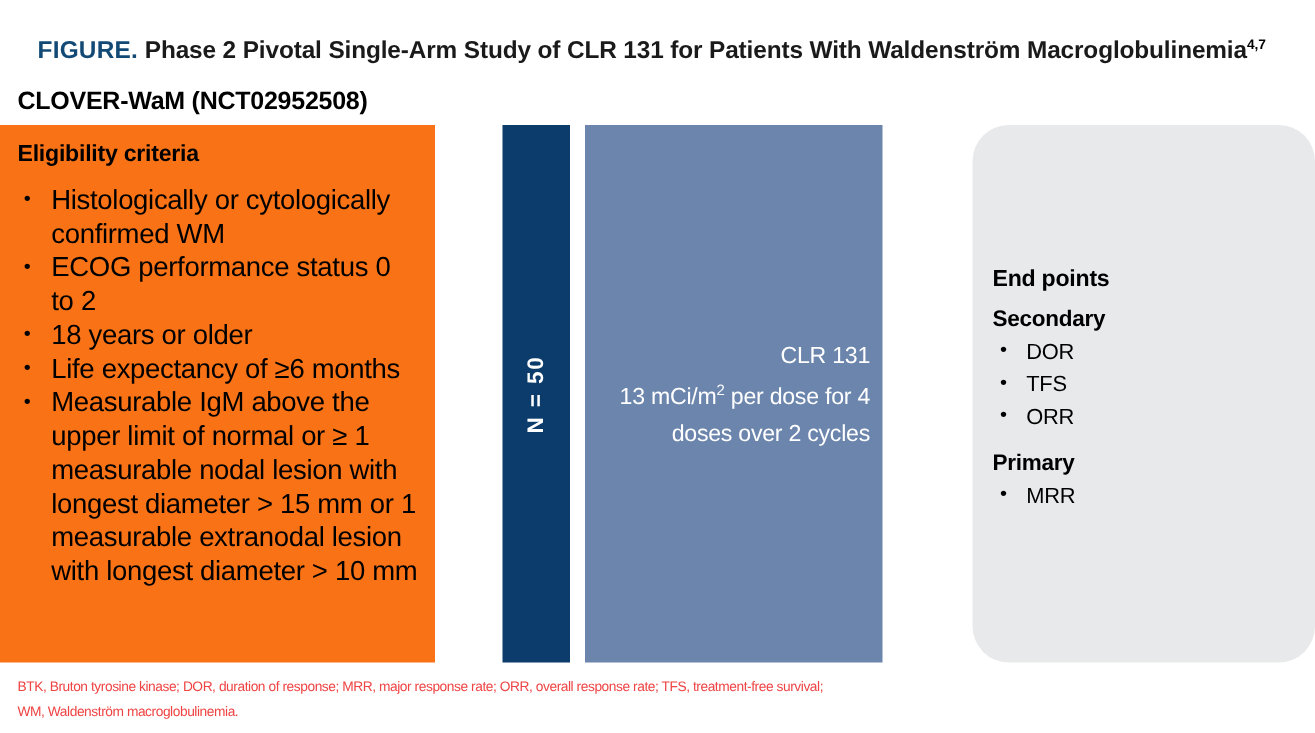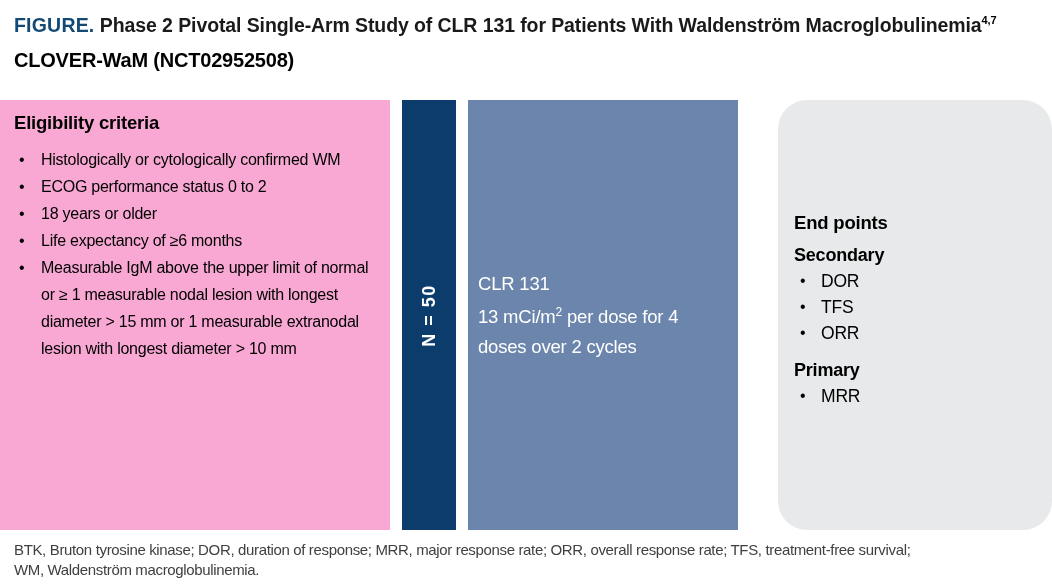--- a/index.html
+++ b/index.html
@@ -23,21 +23,21 @@
 
   
   .header {
     padding: 8px 14px 0 14px;
   }
   .fig-title {
     font-size: 19.5px;
     font-weight: bold;
     line-height: 25px;
     letter-spacing: -0.1px;
-    margin: 0;
+    margin: 16px;
   }
   .fig-label {
     color: #134a75;
     letter-spacing: 0.2px;
   }
   .fig-title-text {
     color: #1a1a1a;
     font-weight: bold;
   }
   .fig-sup {
@@ -65,40 +65,40 @@
   .panel {
     position: absolute;
     top: 0;
     height: 430px;
     box-sizing: border-box;
   }
 
   
   .panel-eligibility {
     left: 0;
-    width: 390px;
-    background: #f9a8d4;
+    width: 348px;
+    background: #f97316;
     padding: 12px 12px 0 14px;
   }
   .panel-heading {
     font-size: 18.5px;
     font-weight: bold;
     margin: 0 0 12px 0;
     line-height: 22px;
     letter-spacing: -0.2px;
   }
   .crit-list {
     list-style: none;
     margin: 0;
     padding: 0;
   }
   .crit-list li {
     position: relative;
     padding-left: 27px;
-    font-size: 16px;
+    font-size: 22px;
     line-height: 27px;
     letter-spacing: -0.25px;
     margin-bottom: 0;
   }
   .crit-list li::before {
     content: "\2022";
     position: absolute;
     left: 5px;
     top: 0;
     font-size: 16px;
@@ -119,26 +119,26 @@
     white-space: nowrap;
     color: #ffffff;
     font-size: 18px;
     font-weight: bold;
     letter-spacing: 1.5px;
   }
 
   
   .panel-treatment {
     left: 468px;
-    width: 270px;
+    width: 238px;
     background: #6b85ac;
     display: flex;
     align-items: center;
     justify-content: center;
-    text-align: left;
+    text-align: right;
   }
   .treatment-text {
     color: #ffffff;
     font-size: 18.5px;
     line-height: 29px;
     letter-spacing: -0.2px;
     padding: 0 10px;
   }
   .treatment-sup {
     font-size: 12px;
@@ -192,23 +192,23 @@
   }
 
   
   .footnote {
     position: absolute;
     left: 0;
     top: 540px;
     width: 1052px;
     padding: 0 14px 0 14px;
     box-sizing: border-box;
-    font-size: 15px;
+    font-size: 11px;
     line-height: 20px;
-    color: #404040;
+    color: #ef4444;
     letter-spacing: -0.35px;
   }
 </style>
 </head>
 <body>
 
 <div class="figure-root">
 
   <div class="header">
     <p class="fig-title">

